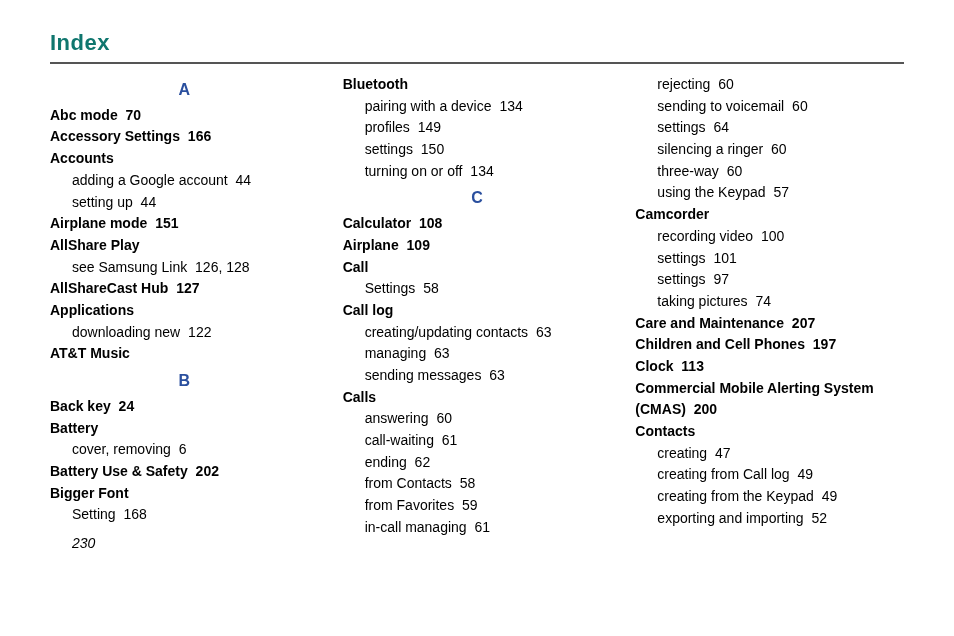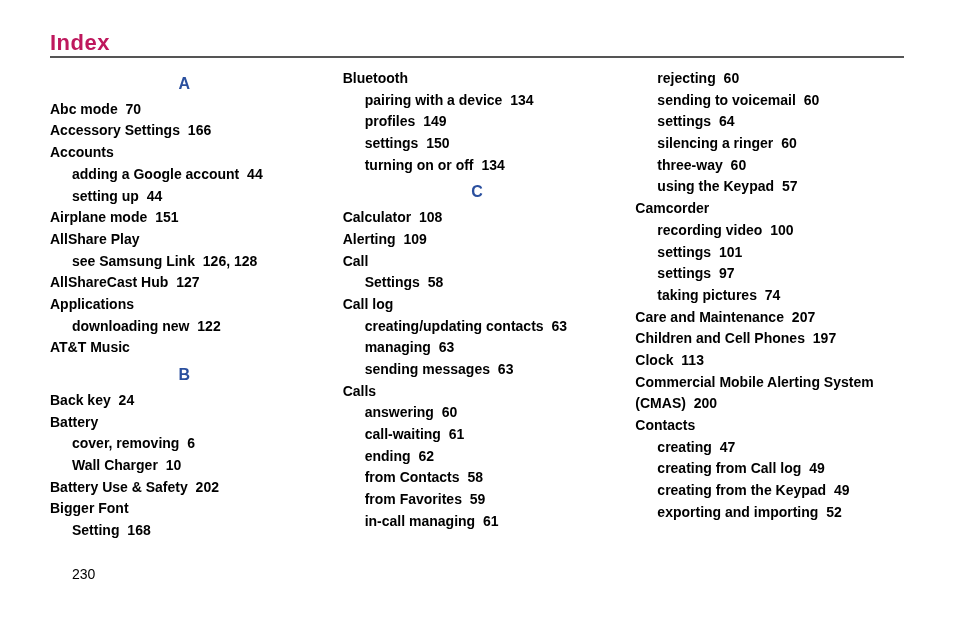--- a/index.html
+++ b/index.html
@@ -5,24 +5,24 @@
     * { box-sizing: border-box; margin: 0; padding: 0; }
     body {
       width: 954px;
       height: 636px;
       background: #fff;
       font-family: Arial, Helvetica, sans-serif;
       padding: 30px 50px 20px 50px;
       color: #000;
     }
     .title {
-      color: #be185d;
+      color: #0f766e;
       font-weight: bold;
       font-size: 22px;
-      margin-bottom: 0;
+      margin-bottom: 6px;
       letter-spacing: 0.5px;
     }
     .rule {
       border: none;
       border-top: 2px solid #555;
       margin-bottom: 10px;
     }
     .cols {
       display: flex;
       gap: 24px;
@@ -34,23 +34,23 @@
     }
     .letter {
       color: #2a4f9e;
       font-weight: bold;
       text-align: center;
       font-size: 16px;
       margin: 4px 0 2px;
     }
     .entry-bold { font-weight: bold; }
     .entry-bold .pg { font-weight: bold; margin-left: 4px; }
-    .sub { padding-left: 22px; font-weight: bold; }
+    .sub { padding-left: 22px; }
     .sub .pg { margin-left: 4px; }
-    .pgnum { padding-left: 22px; margin-top: 22px; }
+    .pgnum { padding-left: 22px; margin-top: 7px; font-style: italic; }
   </style>
 </head>
 <body>
 
 <div class="title">Index</div>
 <hr class="rule">
 
 <div class="cols">
   <div class="col">
       <div class="letter">A</div>
@@ -63,35 +63,34 @@
       <div class="entry-bold"><span>AllShare Play</span></div>
       <div class="sub"><span>see Samsung Link</span><span class="pg"> 126, 128</span></div>
       <div class="entry-bold"><span>AllShareCast Hub</span><span class="pg"> 127</span></div>
       <div class="entry-bold"><span>Applications</span></div>
       <div class="sub"><span>downloading new</span><span class="pg"> 122</span></div>
       <div class="entry-bold"><span>AT&amp;T Music</span></div>
       <div class="letter">B</div>
       <div class="entry-bold"><span>Back key</span><span class="pg"> 24</span></div>
       <div class="entry-bold"><span>Battery</span></div>
       <div class="sub"><span>cover, removing</span><span class="pg"> 6</span></div>
-      <div class="sub"><span>Wall Charger</span><span class="pg"> 10</span></div>
       <div class="entry-bold"><span>Battery Use &amp; Safety</span><span class="pg"> 202</span></div>
       <div class="entry-bold"><span>Bigger Font</span></div>
       <div class="sub"><span>Setting</span><span class="pg"> 168</span></div>
       <div class="pgnum">230</div>
     </div>
   <div class="col">
       <div class="entry-bold"><span>Bluetooth</span></div>
       <div class="sub"><span>pairing with a device</span><span class="pg"> 134</span></div>
       <div class="sub"><span>profiles</span><span class="pg"> 149</span></div>
       <div class="sub"><span>settings</span><span class="pg"> 150</span></div>
       <div class="sub"><span>turning on or off</span><span class="pg"> 134</span></div>
       <div class="letter">C</div>
       <div class="entry-bold"><span>Calculator</span><span class="pg"> 108</span></div>
-      <div class="entry-bold"><span>Alerting</span><span class="pg"> 109</span></div>
+      <div class="entry-bold"><span>Airplane</span><span class="pg"> 109</span></div>
       <div class="entry-bold"><span>Call</span></div>
       <div class="sub"><span>Settings</span><span class="pg"> 58</span></div>
       <div class="entry-bold"><span>Call log</span></div>
       <div class="sub"><span>creating/updating contacts</span><span class="pg"> 63</span></div>
       <div class="sub"><span>managing</span><span class="pg"> 63</span></div>
       <div class="sub"><span>sending messages</span><span class="pg"> 63</span></div>
       <div class="entry-bold"><span>Calls</span></div>
       <div class="sub"><span>answering</span><span class="pg"> 60</span></div>
       <div class="sub"><span>call-waiting</span><span class="pg"> 61</span></div>
       <div class="sub"><span>ending</span><span class="pg"> 62</span></div>

